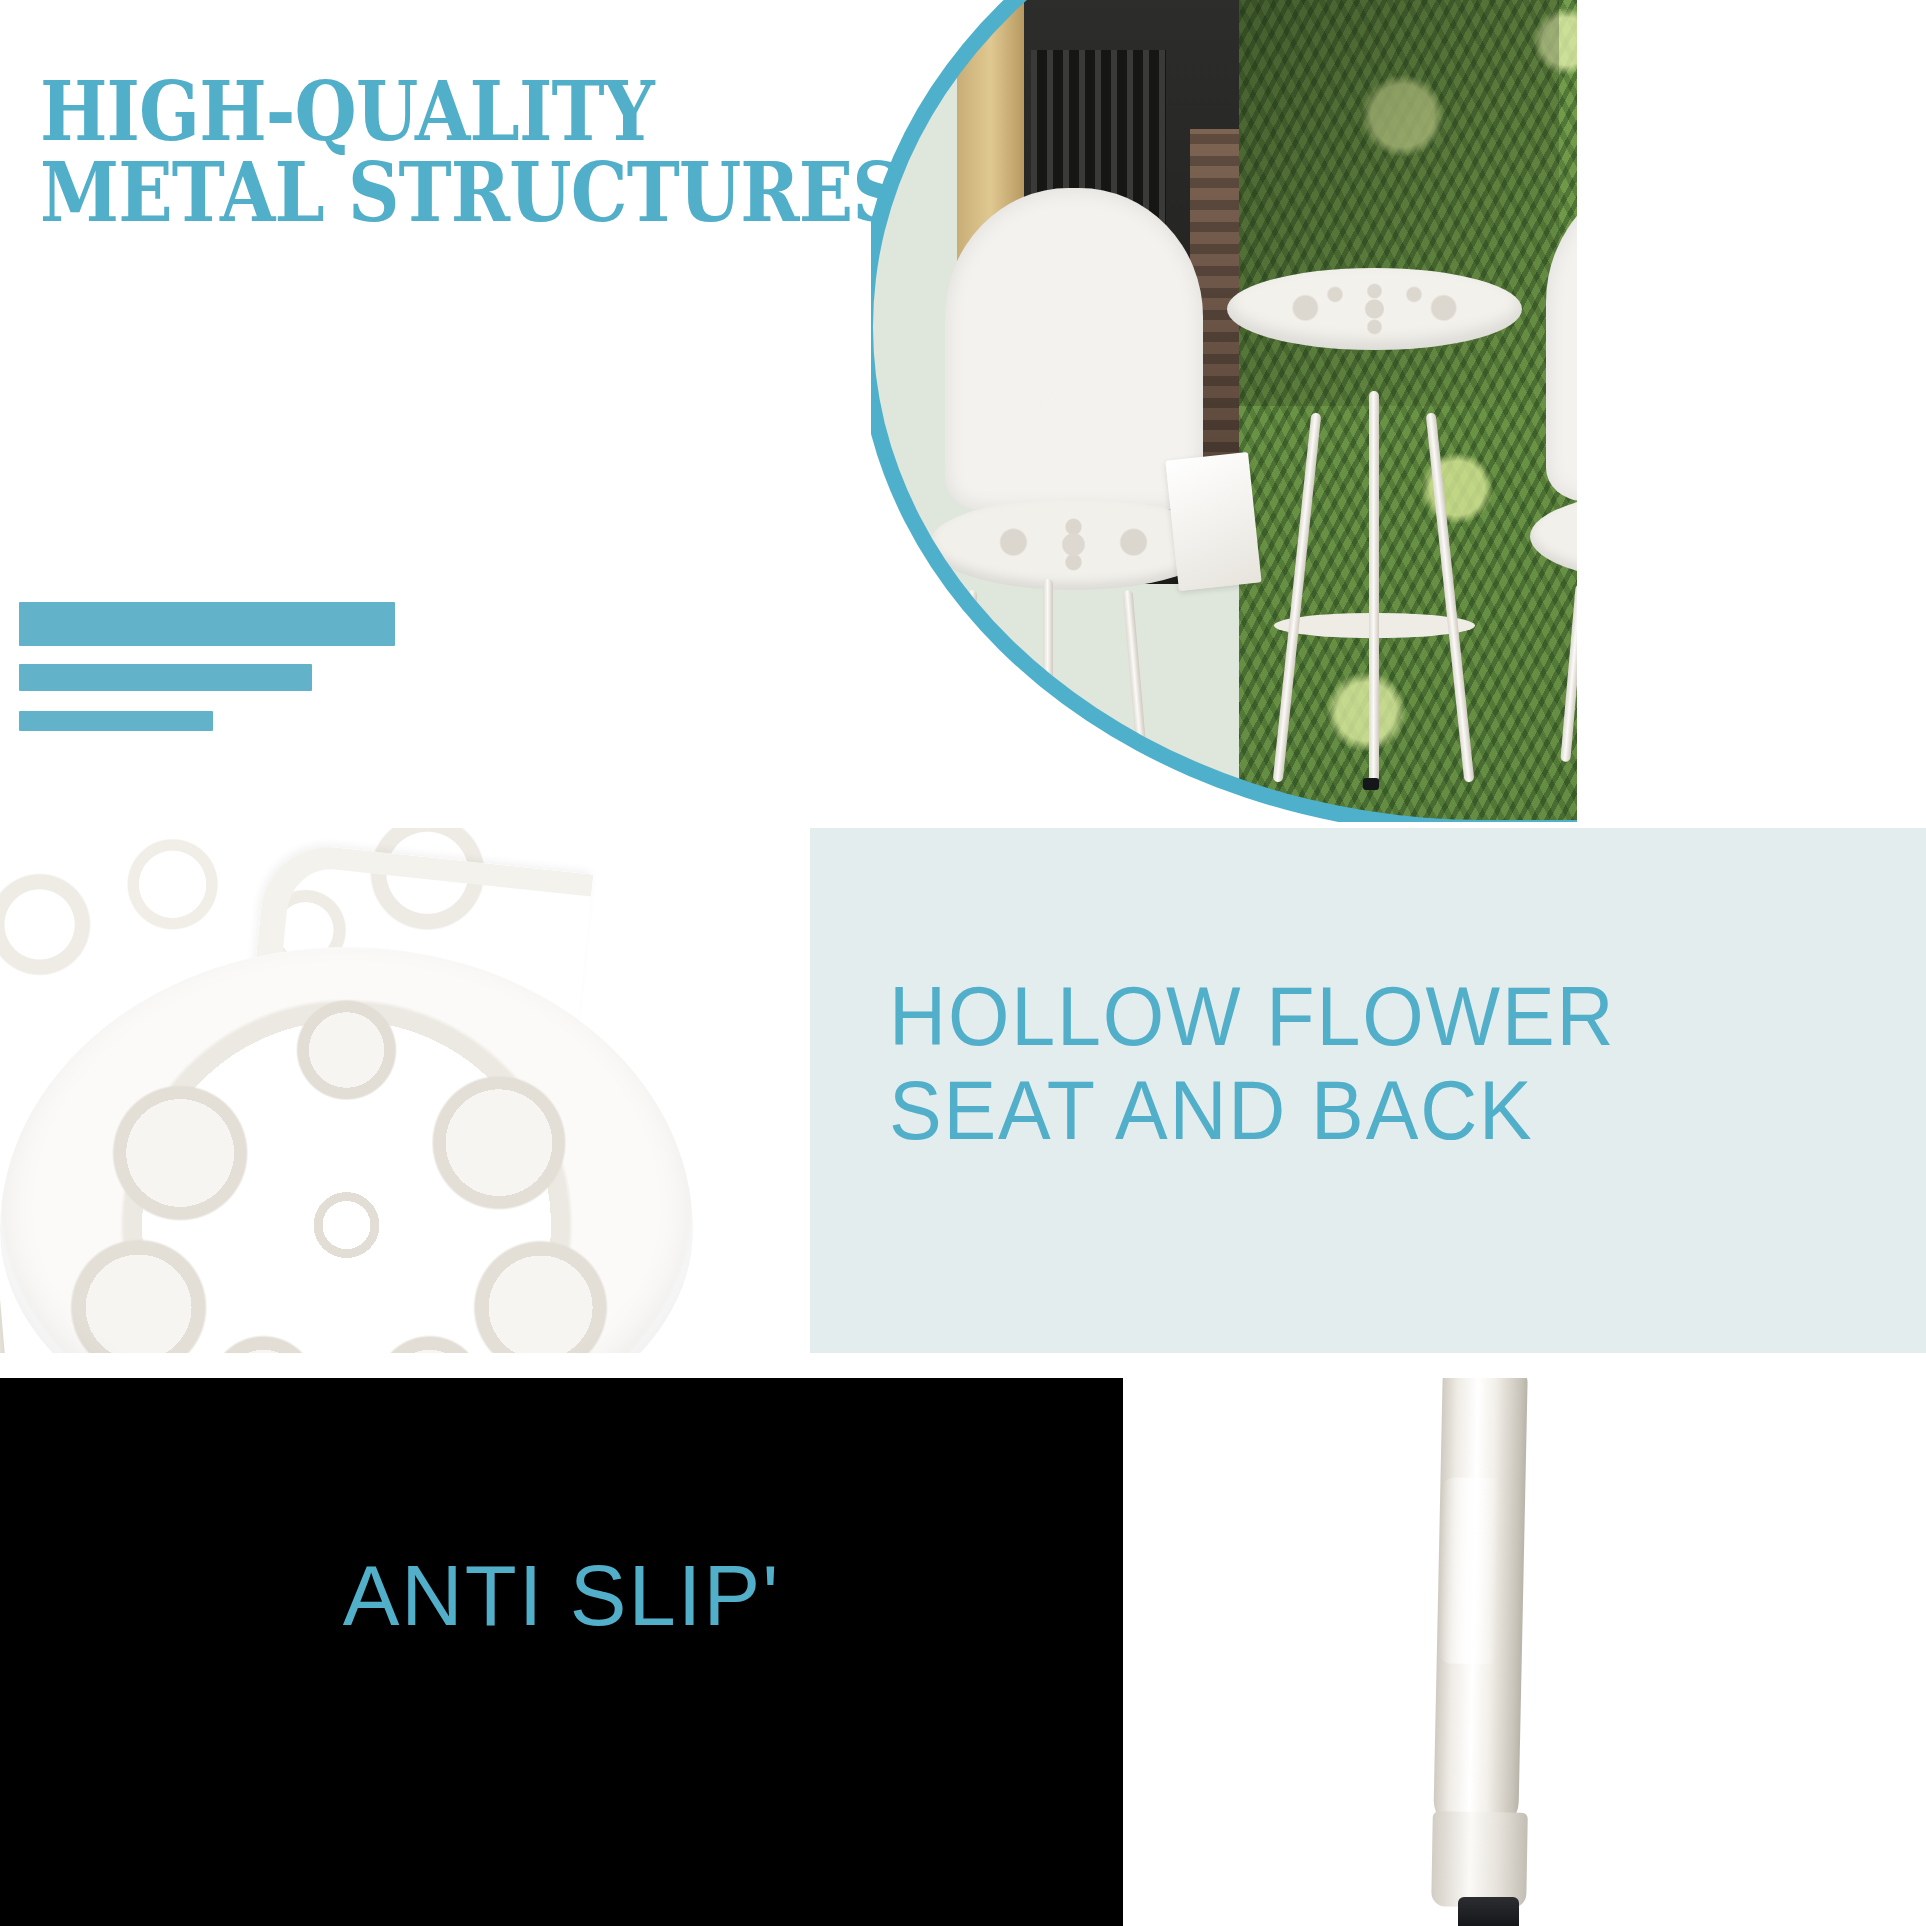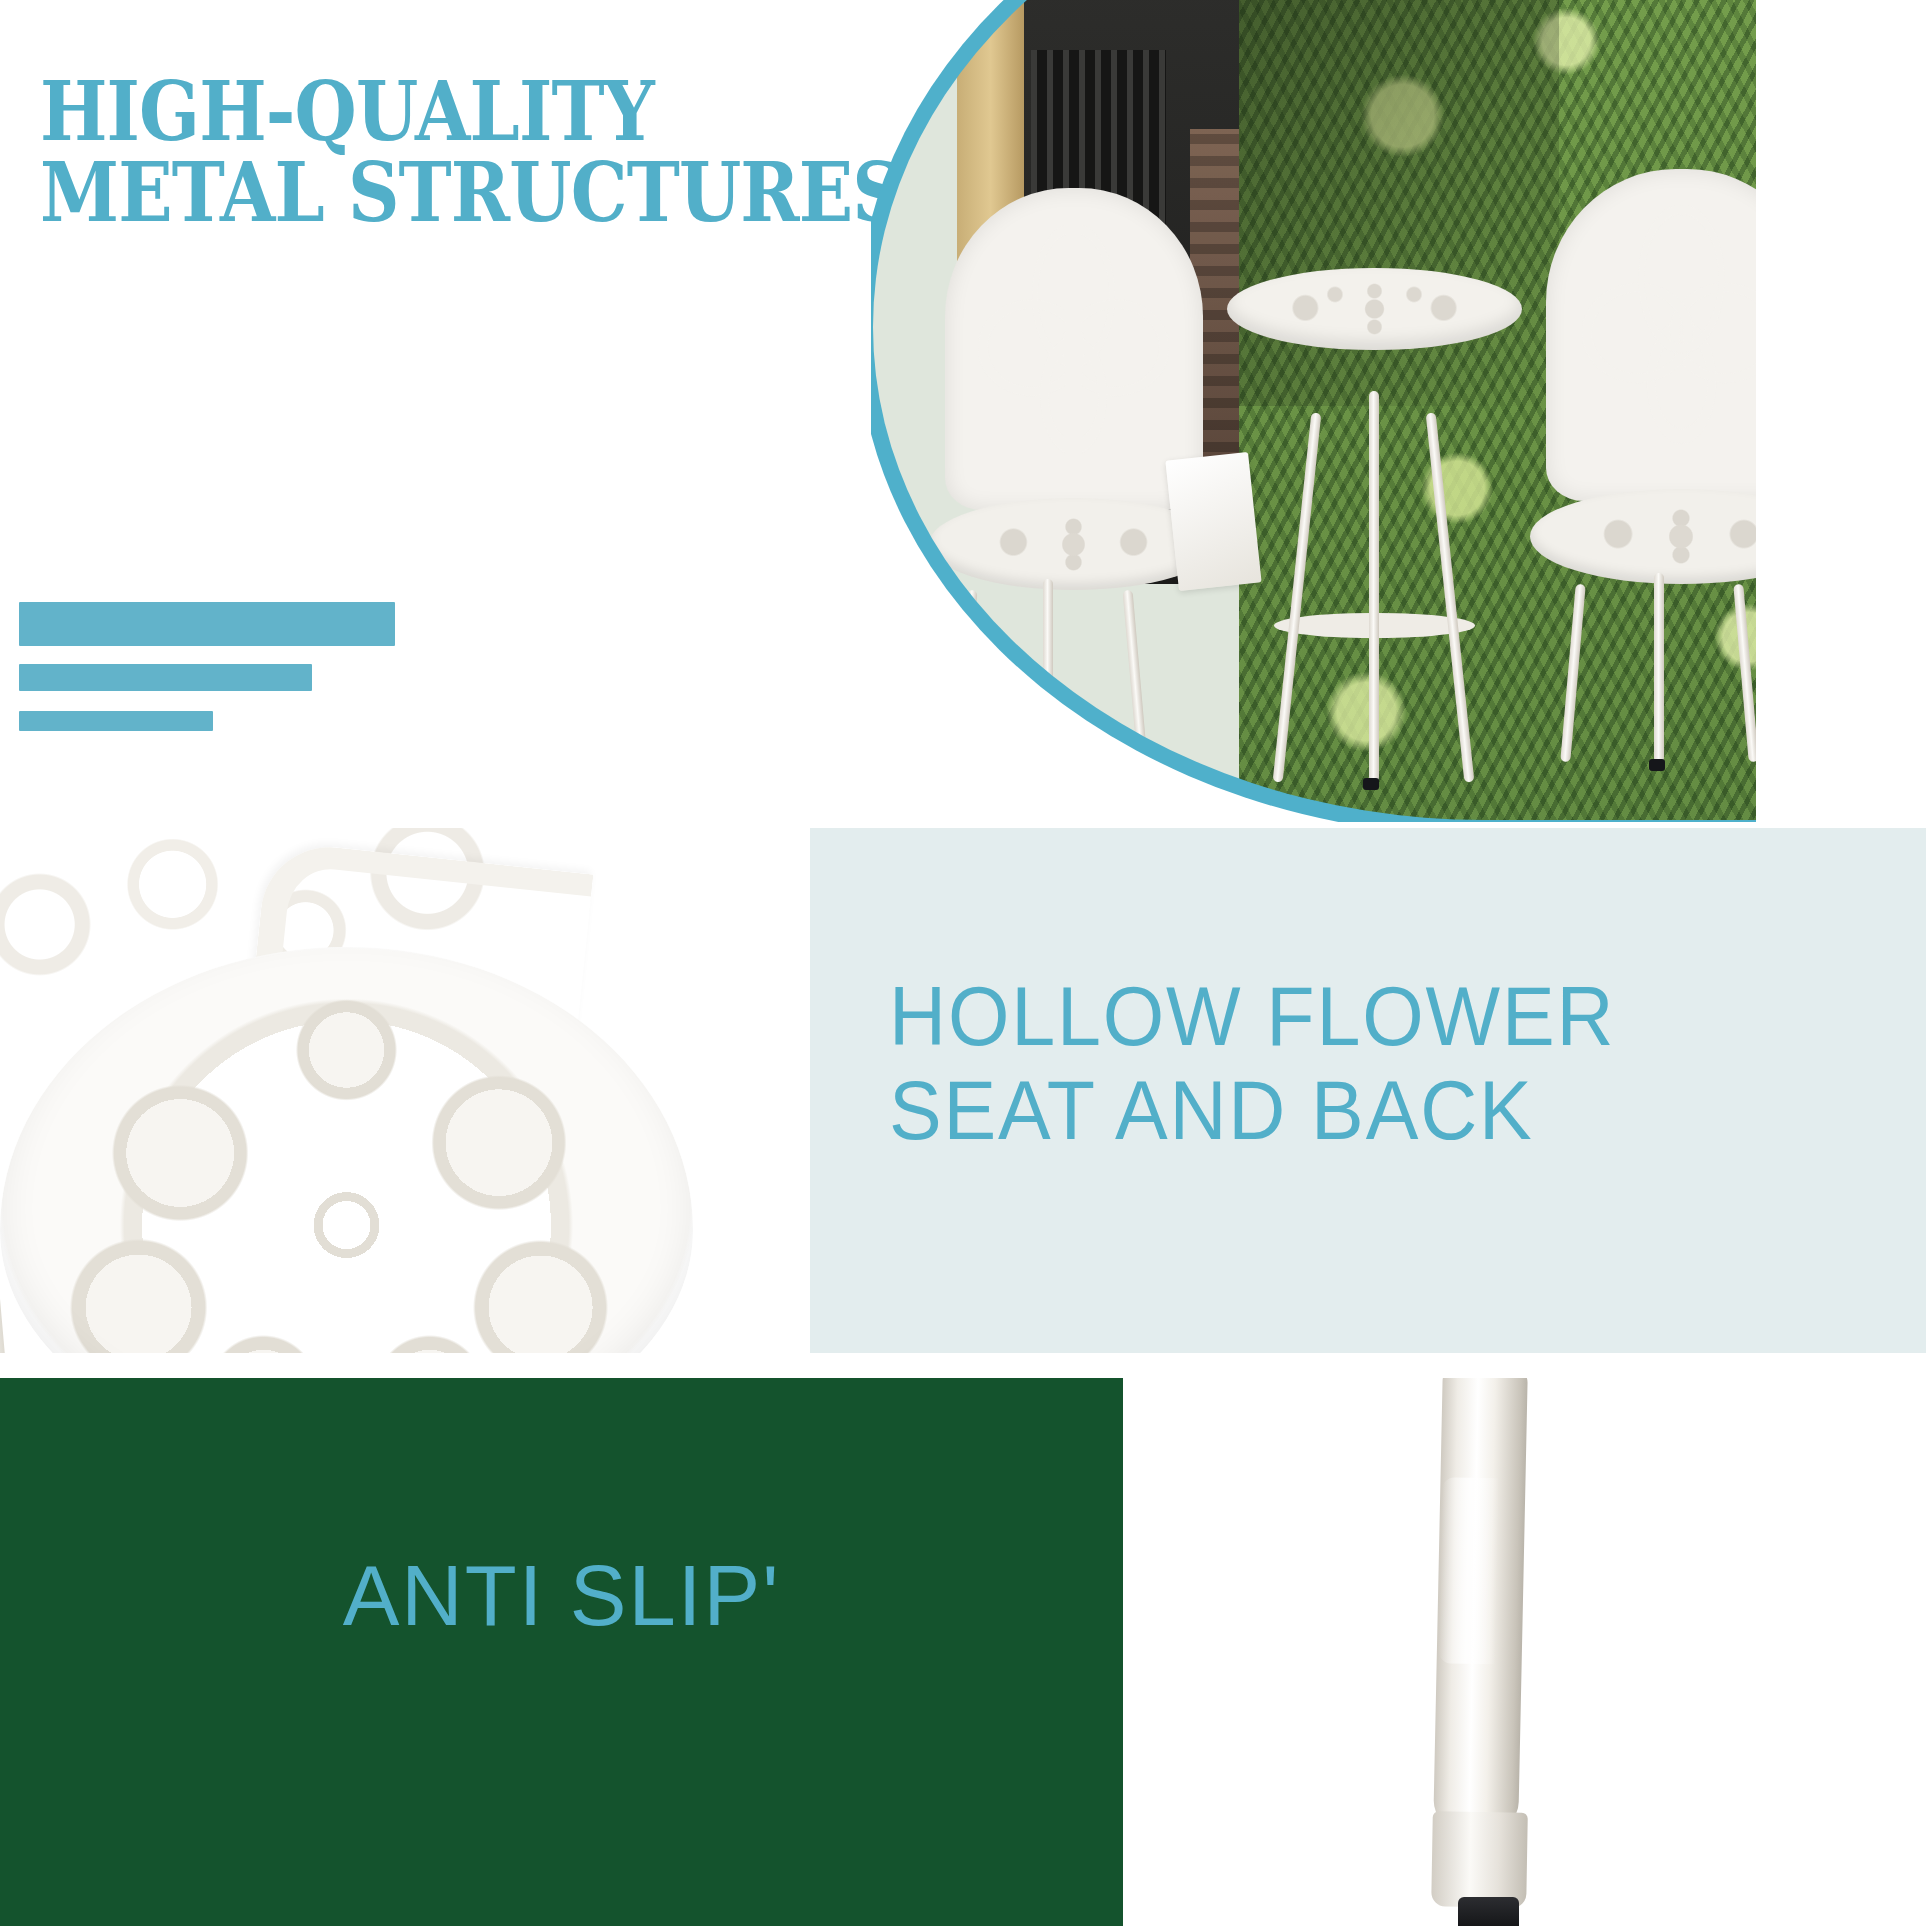--- a/index.html
+++ b/index.html
@@ -10,21 +10,21 @@
     overflow:hidden;
   }
   #page {
     position:relative;
     width:1927px; height:1927px;
     background:#ffffff;
   }
 
   
   #sec-hero {
-    position:absolute; left:0; top:0; width:1756px; height:822px;
+    position:absolute; left:0; top:0; width:1577px; height:822px;
     background:#ffffff; overflow:hidden;
   }
 
   #hero-title {
     position:absolute; left:40px; top:71px; width:891px;
     color:#52AFC9;
     font-family:"DejaVu Serif", serif;
     font-weight:bold;
     font-size:83px;
     line-height:0.98;
@@ -254,21 +254,21 @@
     transform:scaleX(0.94); transform-origin:left top;
   }
   #hollow-text .tl { display:block; white-space:nowrap; }
 
   
   #sec-anti {
     position:absolute; left:0; top:1378px; width:1927px; height:548px;
   }
   #anti-panel {
     position:absolute; left:0; top:0; width:1123px; height:548px;
-    background:#14532d;
+    background:#000000;
   }
   #anti-text {
     position:absolute; left:0; top:170px; width:1123px;
     text-align:center;
     color:#52AFC9;
     font-size:85px; font-weight:500;
     line-height:1.14; letter-spacing:2px;
   }
   #anti-text .tl { display:block; white-space:nowrap; }
 

